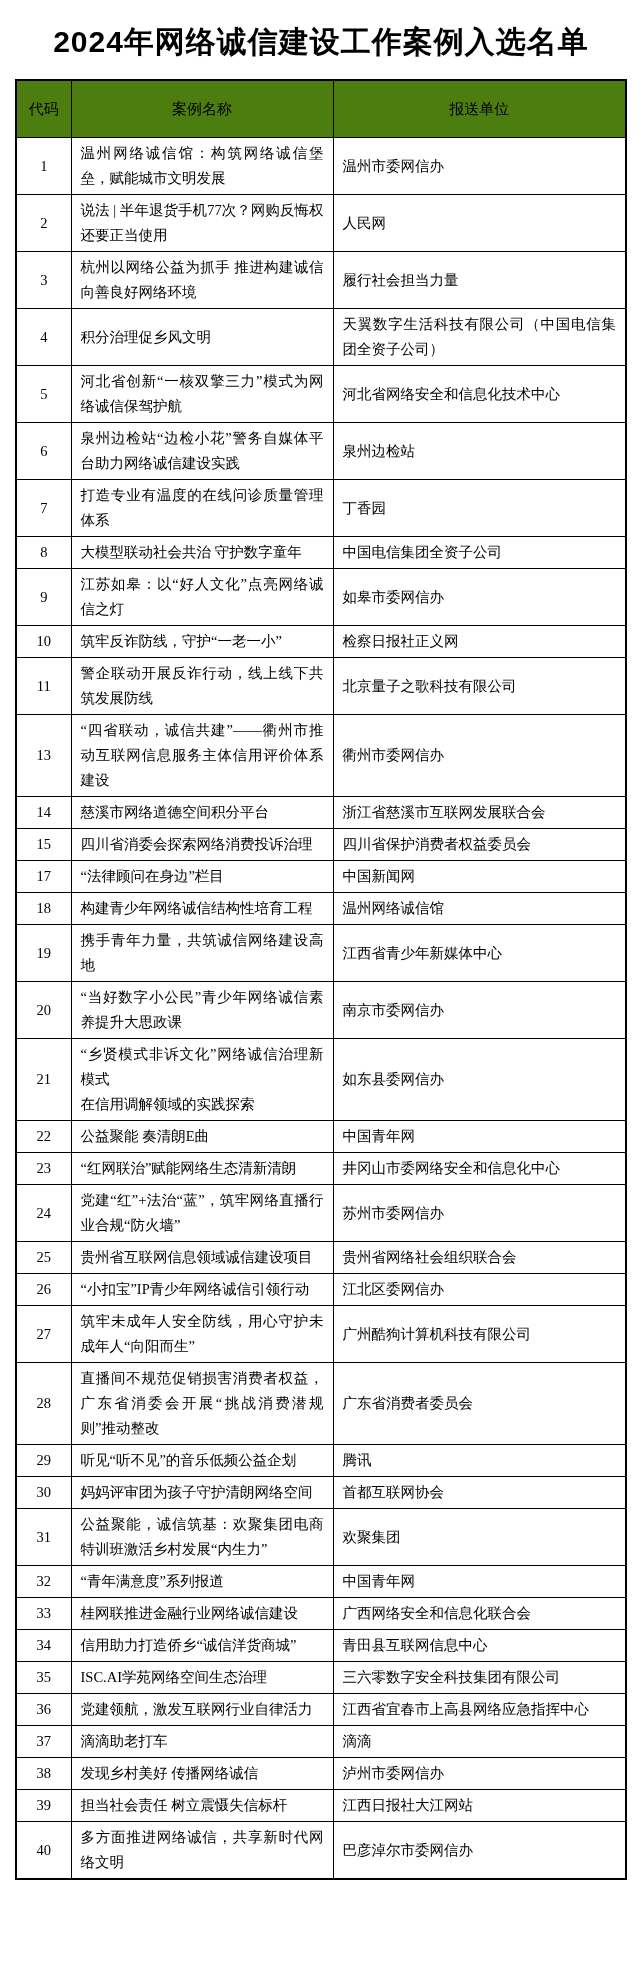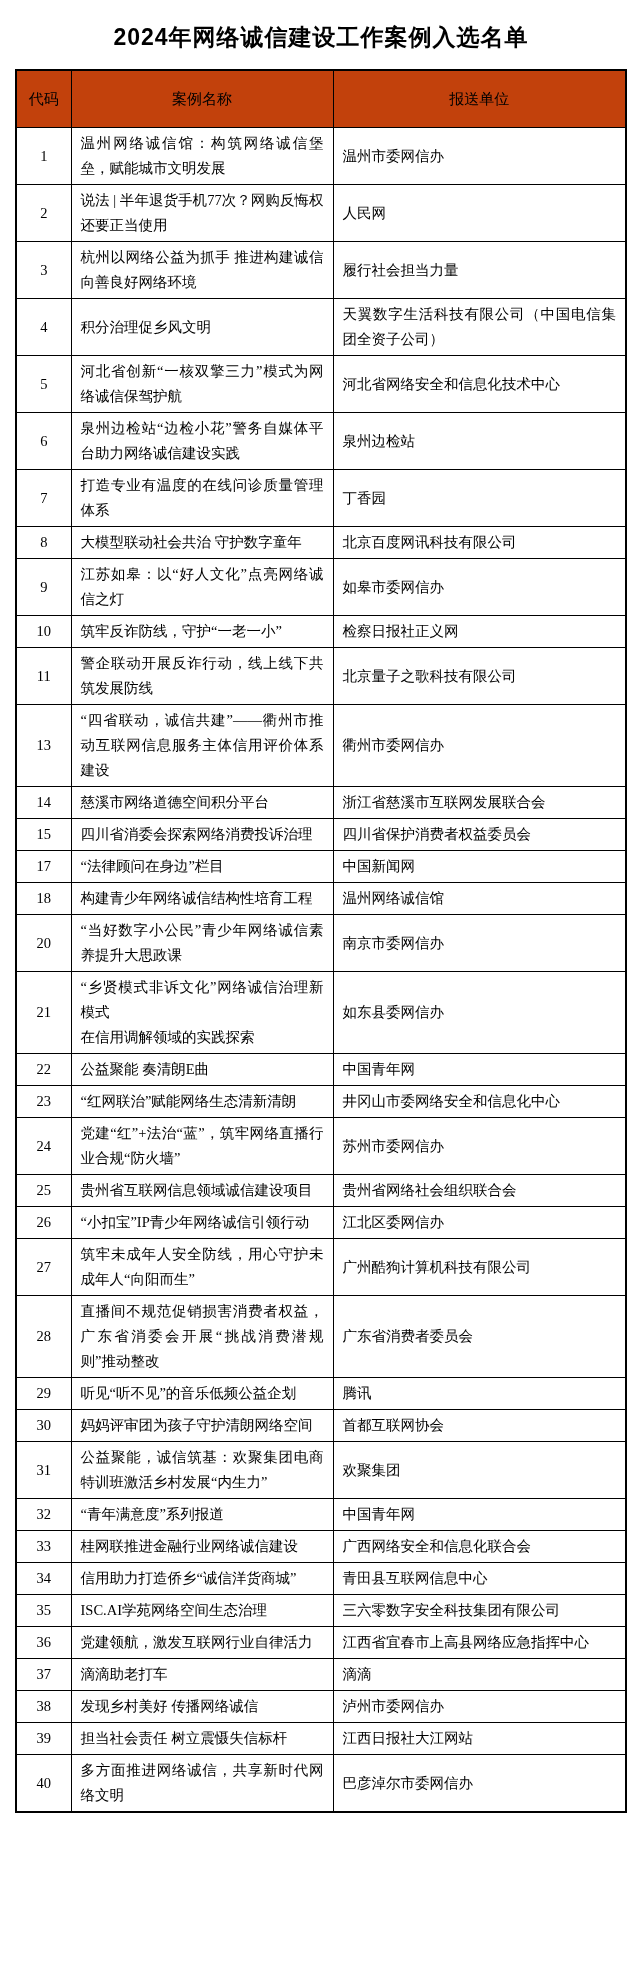--- a/index.html
+++ b/index.html
@@ -10,21 +10,21 @@
     font-family: "Liberation Serif", serif;
   }
   .page {
     width: 642px;
     box-sizing: border-box;
     padding: 14px 14px 24px 14px;
     background: #ffffff;
   }
   .doc-title {
     font-family: "Liberation Sans", sans-serif;
-    font-size: 23px;
+    font-size: 30px;
     font-weight: 600;
     text-align: center;
     letter-spacing: 1px;
     margin: 8px 0 16px 0;
   }
   table.cases {
     border-collapse: collapse;
     table-layout: fixed;
     width: 610px;
     margin: 0 auto;
@@ -34,21 +34,21 @@
   table.cases td {
     border: 1px solid #000000;
     padding: 3px 9px;
     font-size: 14.5px;
     line-height: 25px;
     vertical-align: middle;
     word-break: break-all;
     overflow-wrap: anywhere;
   }
   table.cases th {
-    background: #c2410c;
+    background: #4d7c0f;
     font-weight: 400;
     font-size: 15px;
     text-align: center;
     height: 50px;
   }
   col.c-code { width: 55px; }
   col.c-name { width: 262px; }
   col.c-unit { width: 293px; }
   td.code {
     text-align: center;
@@ -113,21 +113,21 @@
           <td class="unit">泉州边检站</td>
         </tr>
         <tr>
           <td class="code">7</td>
           <td class="name">打造专业有温度的在线问诊质量管理体系</td>
           <td class="unit">丁香园</td>
         </tr>
         <tr>
           <td class="code">8</td>
           <td class="name">大模型联动社会共治 守护数字童年</td>
-          <td class="unit">北京百度网讯科技有限公司</td>
+          <td class="unit">中国电信集团全资子公司</td>
         </tr>
         <tr>
           <td class="code">9</td>
           <td class="name">江苏如皋：以“好人文化”点亮网络诚信之灯</td>
           <td class="unit">如皋市委网信办</td>
         </tr>
         <tr>
           <td class="code">10</td>
           <td class="name">筑牢反诈防线，守护“一老一小”</td>
           <td class="unit">检察日报社正义网</td>
@@ -154,20 +154,25 @@
         </tr>
         <tr>
           <td class="code">17</td>
           <td class="name">“法律顾问在身边”栏目</td>
           <td class="unit">中国新闻网</td>
         </tr>
         <tr>
           <td class="code">18</td>
           <td class="name">构建青少年网络诚信结构性培育工程</td>
           <td class="unit">温州网络诚信馆</td>
+        </tr>
+        <tr>
+          <td class="code">19</td>
+          <td class="name">携手青年力量，共筑诚信网络建设高地</td>
+          <td class="unit">江西省青少年新媒体中心</td>
         </tr>
         <tr>
           <td class="code">20</td>
           <td class="name">“当好数字小公民”青少年网络诚信素养提升大思政课</td>
           <td class="unit">南京市委网信办</td>
         </tr>
         <tr>
           <td class="code">21</td>
           <td class="name">“乡贤模式非诉文化”网络诚信治理新模式
 在信用调解领域的实践探索</td>

